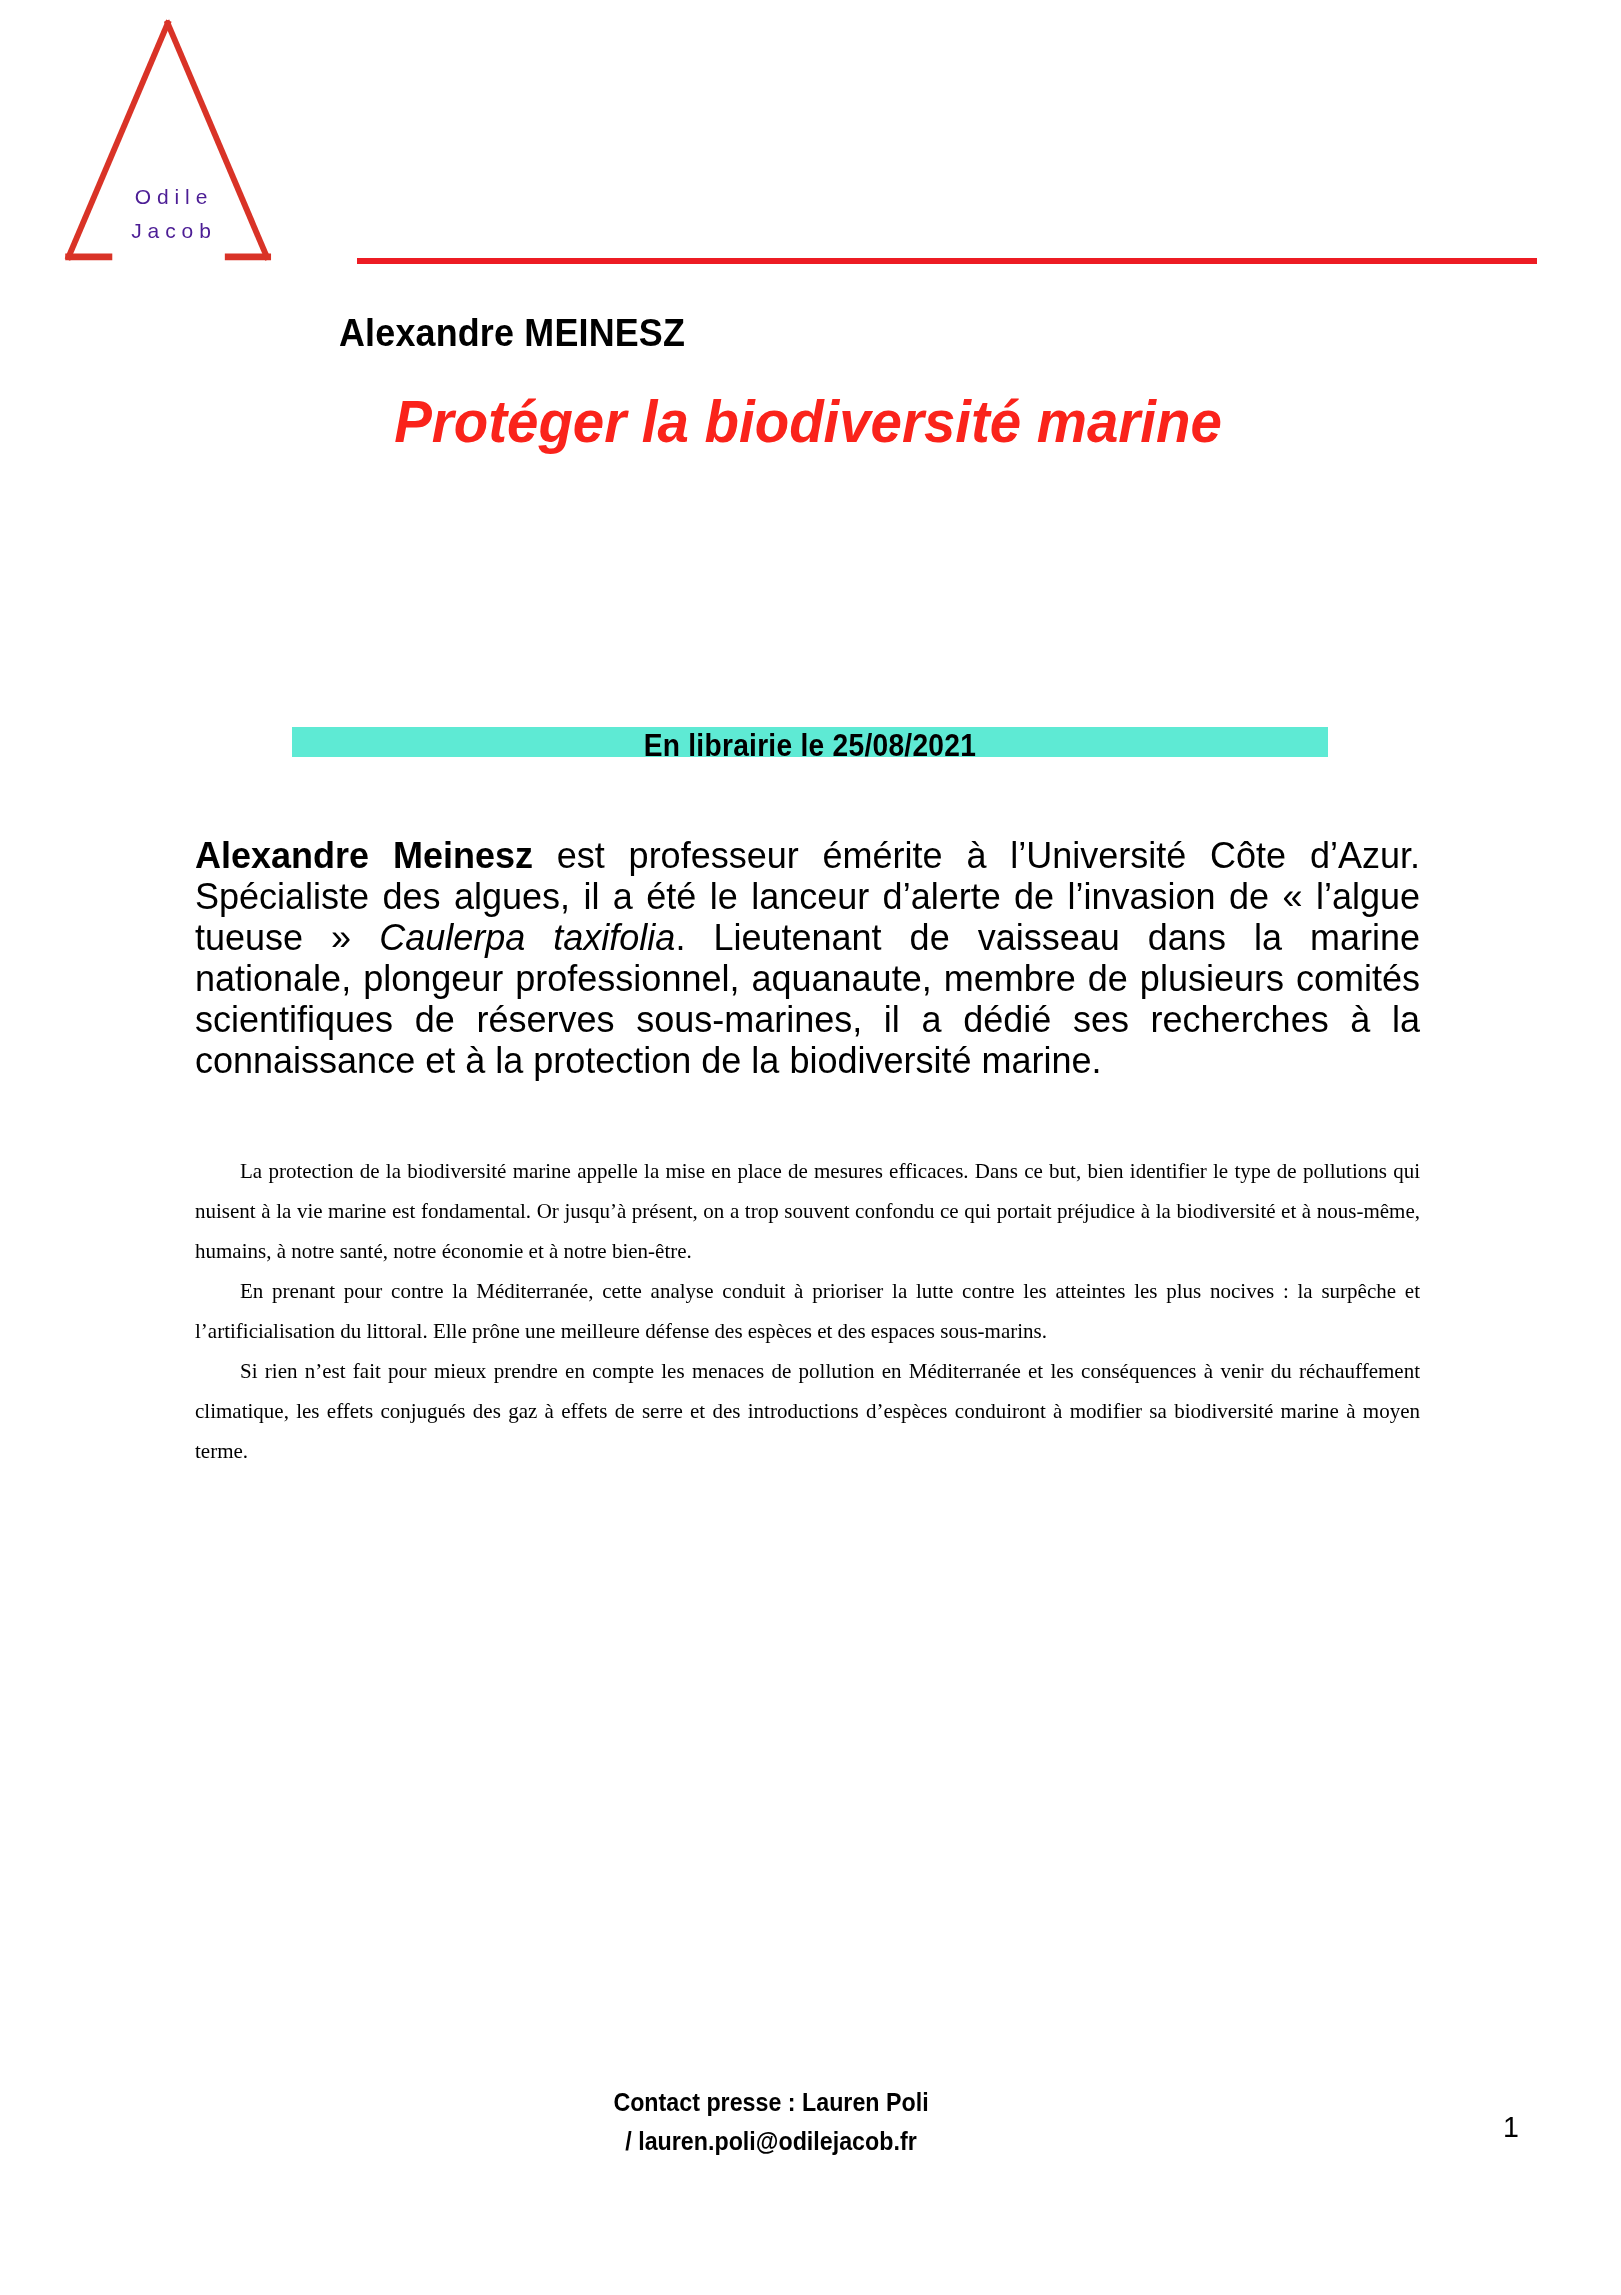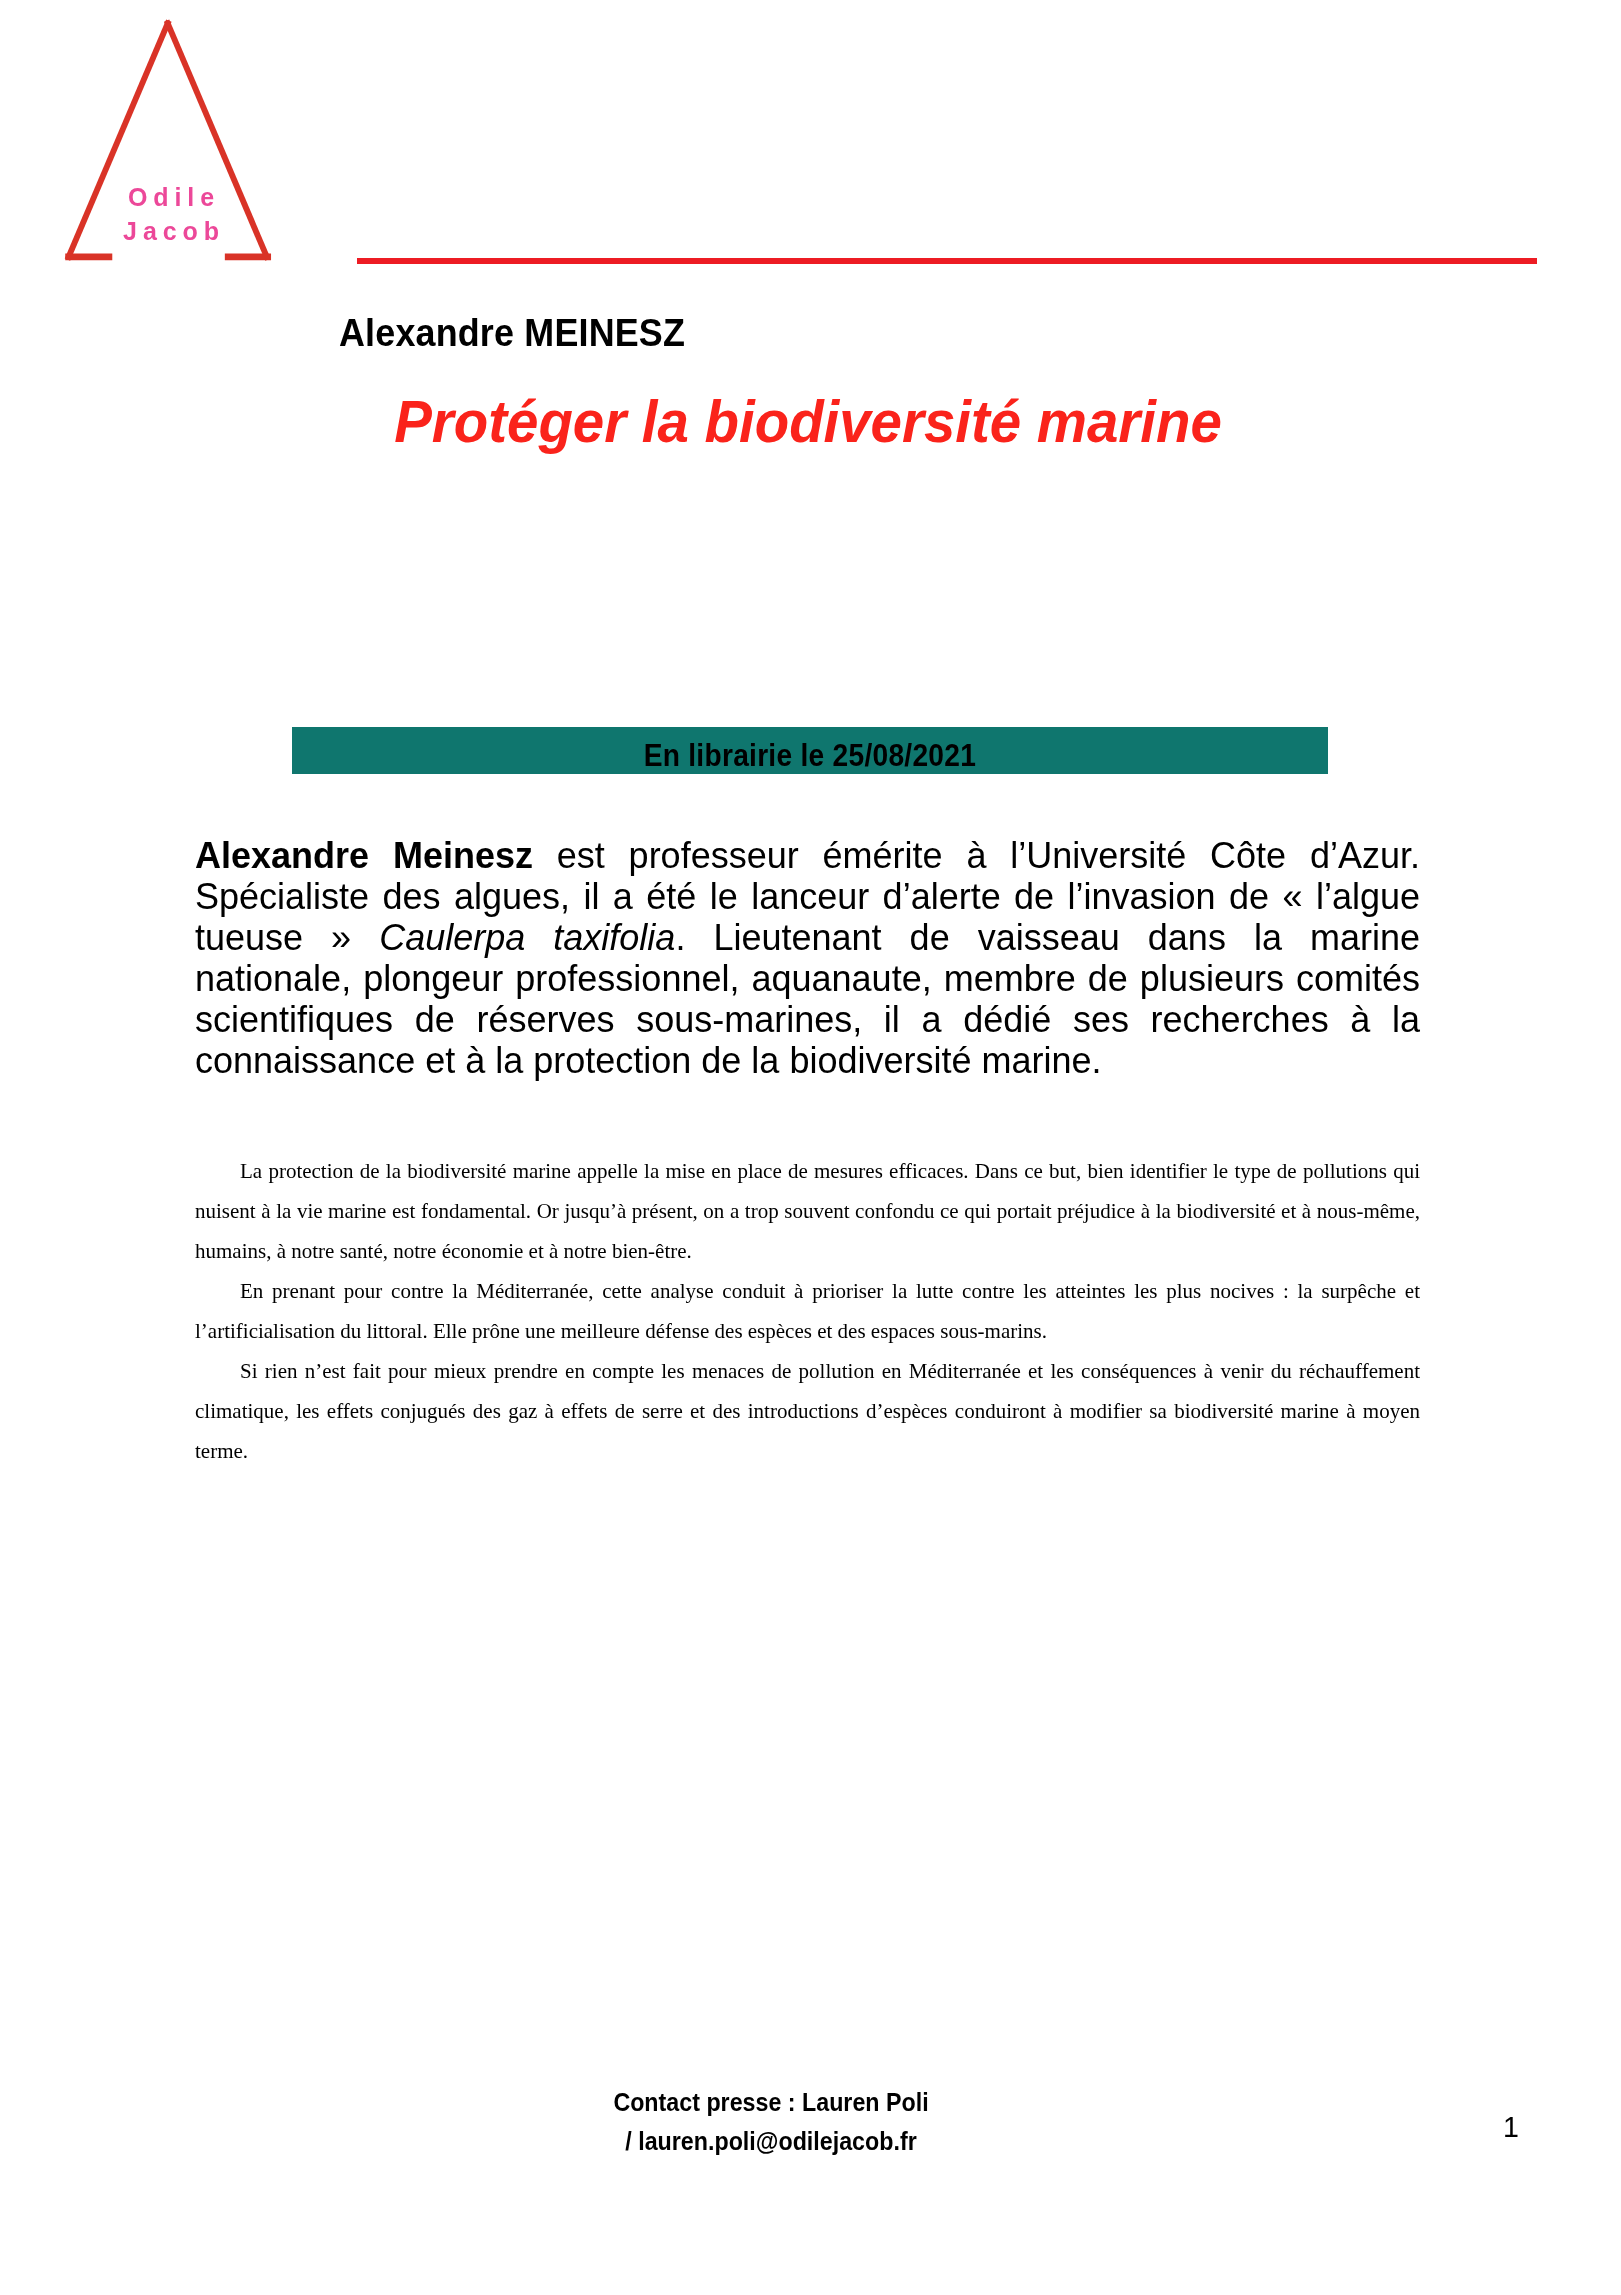--- a/index.html
+++ b/index.html
@@ -70,24 +70,24 @@
     margin: 32px 0 0 0;
     transform: scaleX(0.94);
   }
 
   
   #release-banner {
     position: absolute;
     left: 292px;
     top: 727px;
     width: 1036px;
-    height: 47px;
-    background: #0f766e;
+    height: 30px;
+    background: #5eead4;
     display: flex;
-    align-items: flex-end;
+    align-items: flex-start;
     justify-content: center;
   }
   #release-text {
     font-family: "Liberation Sans", sans-serif;
     font-weight: bold;
     font-size: 32px;
     color: #000000;
     transform: scaleX(0.88);
     letter-spacing: 0.3px;
   }
@@ -161,22 +161,22 @@
 
       <line x1="128" y1="10" x2="10" y2="288" stroke="#D93327" stroke-width="7" stroke-linecap="square"></line>
 
       <line x1="128" y1="10" x2="246" y2="288" stroke="#D93327" stroke-width="7" stroke-linecap="square"></line>
 
       <line x1="10" y1="288" x2="58" y2="288" stroke="#D93327" stroke-width="8" stroke-linecap="square"></line>
 
       <line x1="200" y1="288" x2="247" y2="288" stroke="#D93327" stroke-width="8" stroke-linecap="square"></line>
     </svg>
     <div style="position:absolute;left:34px;top:165px;width:160px;text-align:center;
-                font-family:'Liberation Sans',sans-serif;font-weight:bold;font-size:25px;
-                color:#ec4899;letter-spacing:5.9px;line-height:34px;">
+                font-family:'Liberation Sans',sans-serif;font-weight:normal;font-size:21px;
+                color:#4c1d95;letter-spacing:5.9px;line-height:34px;">
       <div>Odile</div>
       <div>Jacob</div>
     </div>
   </div>
 
   <div id="header-rule"></div>
 </div>
 
 <div id="title-block">
   <div id="author-name">Alexandre MEINESZ</div>

